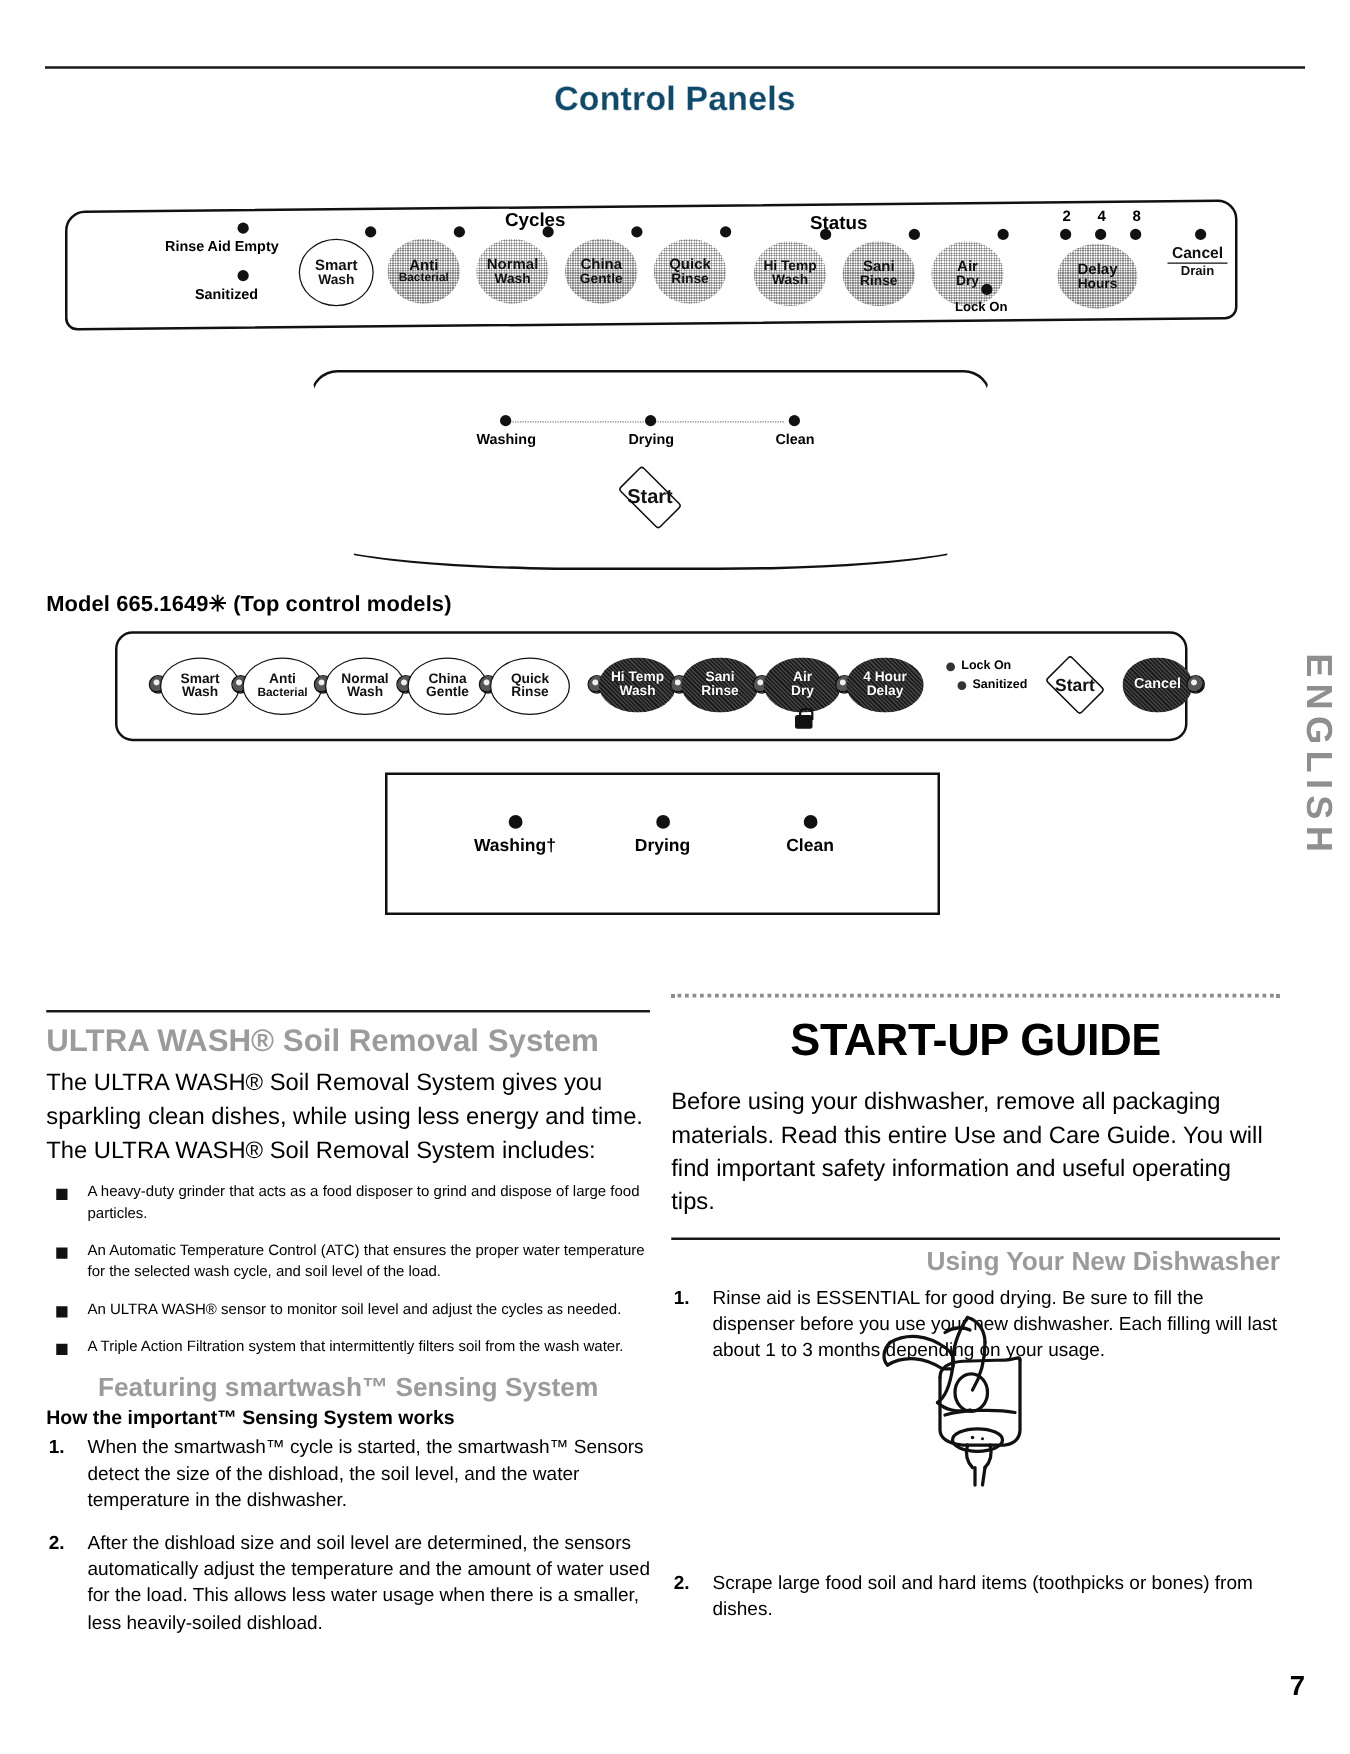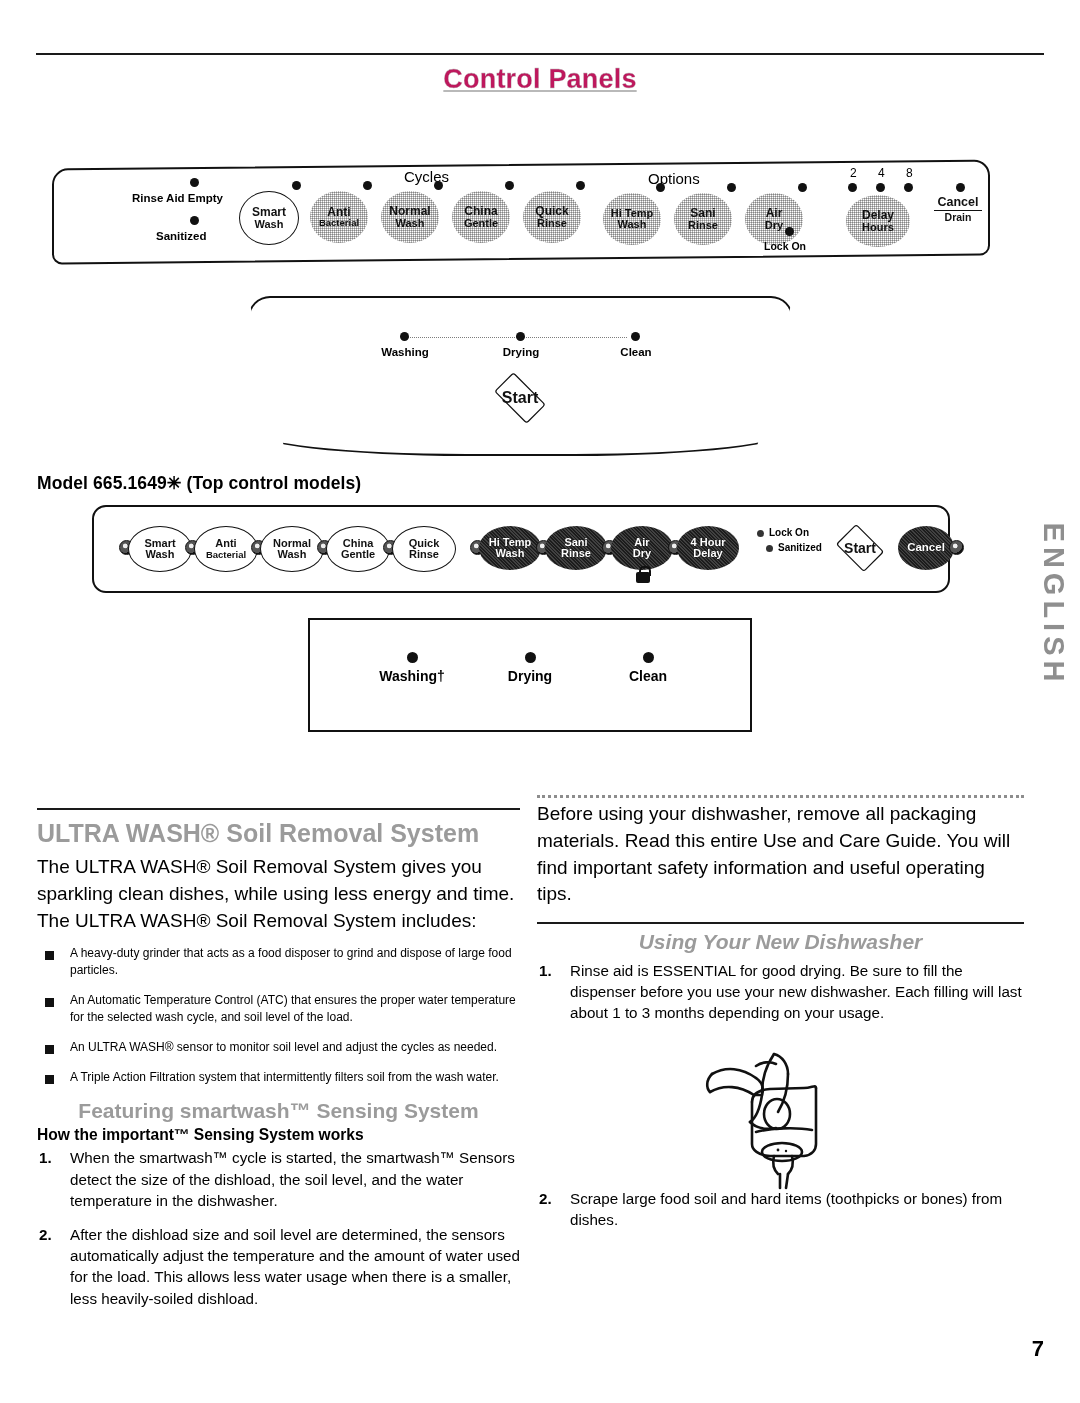--- a/index.html
+++ b/index.html
@@ -4,24 +4,23 @@
 <style>
   html,body{margin:0;padding:0;background:#ffffff;}
   body{
     width:1080px;height:1403px;position:relative;overflow:hidden;
     font-family:"Liberation Sans",sans-serif;color:#000;
   }
   .page{position:absolute;inset:0;}
 
   
   .screened{
-    color:#be185d;
+    color:#0c4a6e;
     font-weight:bold;
     letter-spacing:.2px;
-    text-decoration:underline;
     -webkit-text-stroke:0.3px #b9b9b9;
   }
 
   
   #top-rule{position:absolute;left:36px;top:53px;width:1008px;height:2px;background:#1a1a1a;}
   #section-title{
     position:absolute;left:0;top:64px;width:1080px;text-align:center;
     font-size:27px;font-weight:bold;
   }
 
@@ -34,21 +33,21 @@
   }
   #panel-split .shell{
     position:absolute;inset:0;border:2.4px solid #111;
     border-radius:16px 16px 10px 10px;
     transform:skewY(-0.55deg);
   }
   .panelcontent{position:absolute;inset:0;}
 
   .led{width:9px;height:9px;border-radius:50%;background:#111;position:absolute;}
 
-  .grpLabel{position:absolute;font-weight:normal;font-size:15px;}
+  .grpLabel{position:absolute;font-weight:bold;font-size:15px;}
 
   .btn-oval{
     position:absolute;width:58px;height:52px;border-radius:50%;
     display:flex;flex-direction:column;align-items:center;justify-content:center;
     text-align:center;line-height:1.02;
     background:
       repeating-linear-gradient(0deg, rgba(0,0,0,.28) 0 1px, rgba(0,0,0,0) 1px 2px),
       repeating-linear-gradient(90deg, rgba(0,0,0,.28) 0 1px, rgba(0,0,0,0) 1px 2px);
     color:#111;font-weight:bold;font-size:11px;
   }
@@ -200,21 +199,21 @@
     <div class="shell"></div>
     <div class="panelcontent">
 
       <div class="led" style="left:138px;top:14px;"></div>
       <div class="leftlabel" style="left:80px;top:28px;">Rinse Aid Empty</div>
 
       <div class="led" style="left:138px;top:52px;"></div>
       <div class="leftlabel" style="left:104px;top:66px;">Sanitized</div>
 
       <div class="grpLabel" style="left:352px;top:4px;">Cycles</div>
-      <div class="grpLabel" style="left:596px;top:6px;">Options</div>
+      <div class="grpLabel" style="left:596px;top:6px;">Status</div>
 
       <div class="led" style="left:240px;top:17px;"></div>
       <div class="btn-oval plain" style="left:187px;top:27px;">
         <span class="l1">Smart</span>
         <span class="l2">Wash</span>
       </div>
 
       <div class="led" style="left:311px;top:17px;"></div>
       <div class="btn-oval" style="left:258px;top:27px;">
         <span class="l1">Anti</span>
@@ -416,23 +415,24 @@
       </li>
       <li>
         <span class="n">2.</span>
         <span>After the dishload size and soil level are determined, the sensors automatically adjust the temperature and the amount of water used for the load. This allows less water usage when there is a smaller, less heavily-soiled dishload.</span>
       </li>
     </ol>
   </div>
 
   <div id="col-right">
     <div class="col-rule dotted"></div>
+    <div class="hdr-black" style="text-align:center;">START-UP GUIDE</div>
     <p class="body">Before using your dishwasher, remove all packaging materials. Read this entire Use and Care Guide. You will find important safety information and useful operating tips.</p>
     <div class="col-rule" style="margin:14px 0 4px;"></div>
-    <div class="hdr-screened sm" style="text-align:center;margin:6px 0 6px;font-style:italic;">Using Your New Dishwasher</div>
+    <div class="hdr-screened sm" style="text-align:right;margin:6px 0 6px;">Using Your New Dishwasher</div>
     <ol class="nums">
       <li>
         <span class="n">1.</span>
         <span>Rinse aid is ESSENTIAL for good drying. Be sure to fill the dispenser before you use your new dishwasher. Each filling will last about 1 to 3 months depending on your usage.</span>
       </li>
     </ol>
     <div style="height:152px;"></div>
     <ol class="nums">
       <li>
         <span class="n">2.</span>

